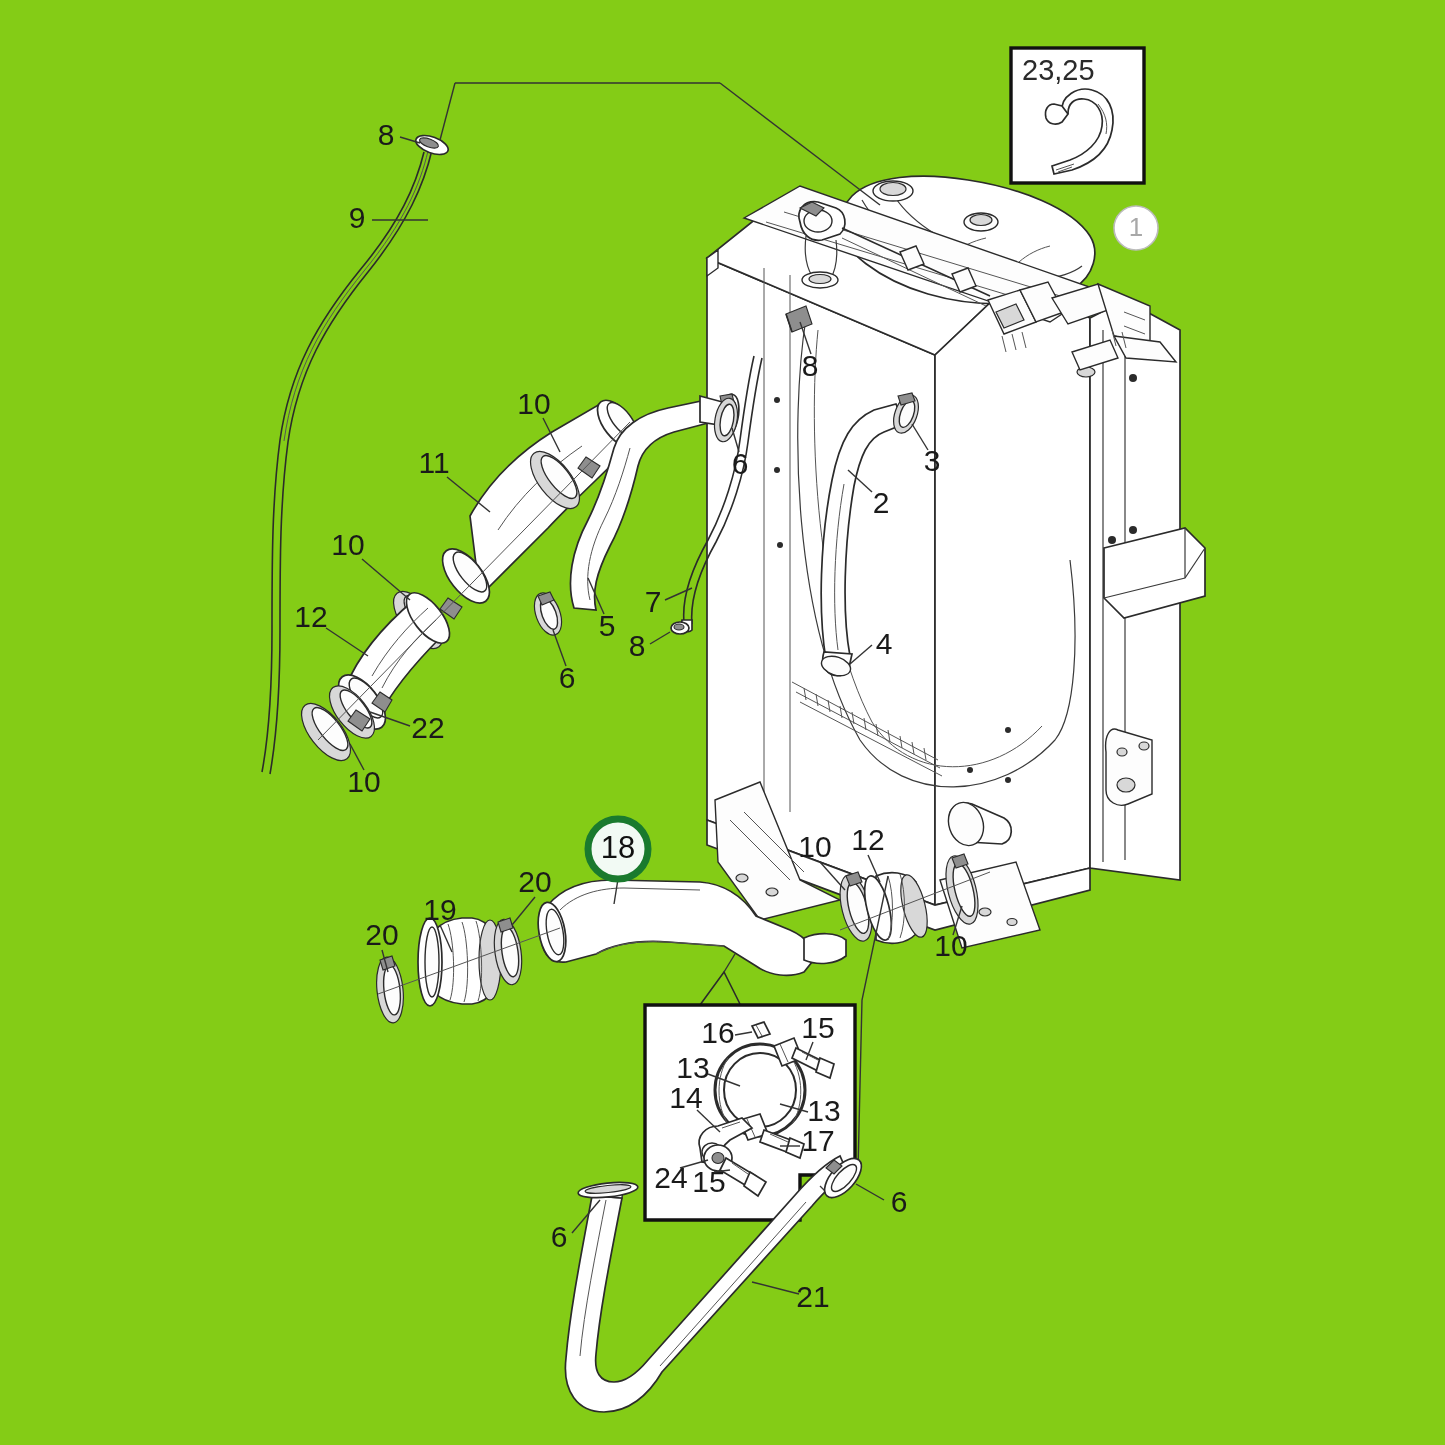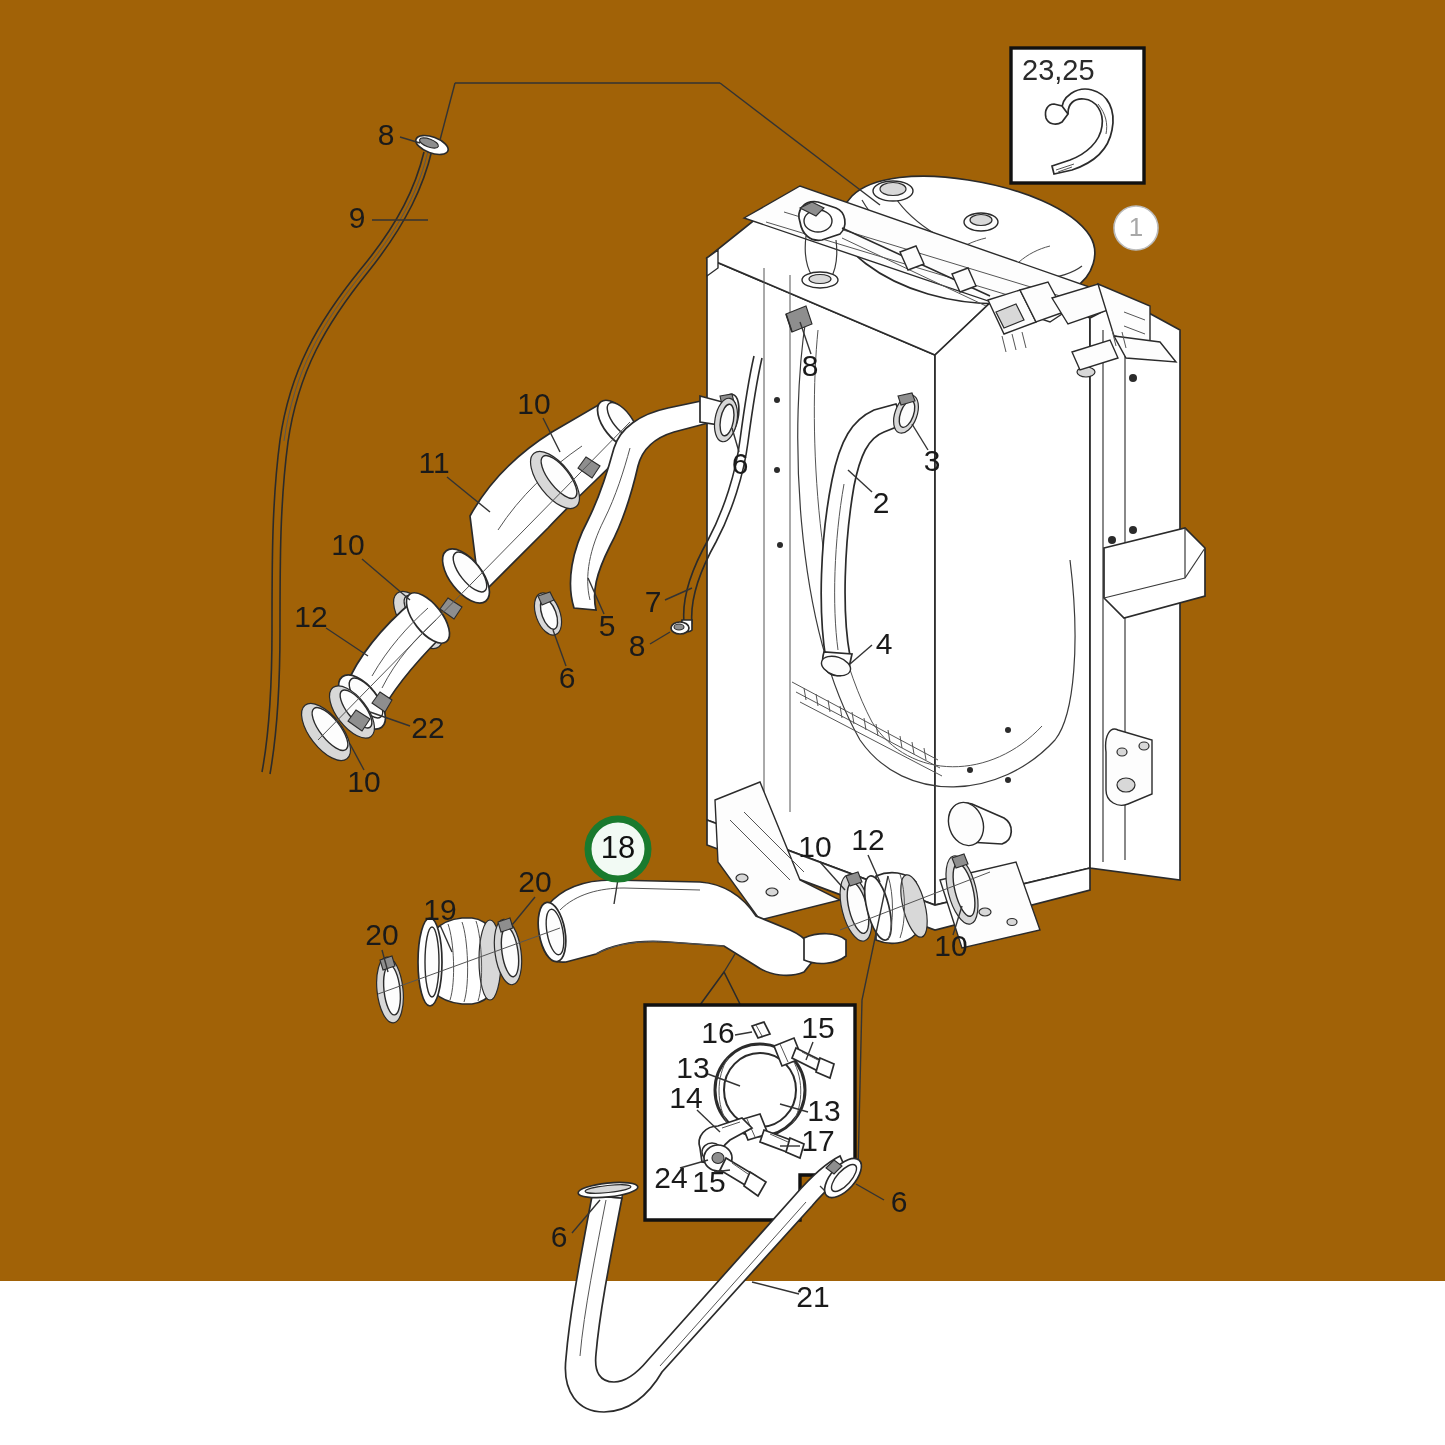--- a/index.html
+++ b/index.html
@@ -10,22 +10,22 @@
   }
   body {
     width: 1445px;
     height: 1445px;
     font-family: "Liberation Sans", sans-serif;
     overflow: hidden;
   }
   #diagram-root {
     position: relative;
     width: 1445px;
-    height: 1281px;
-    background: #a16207;
+    height: 1445px;
+    background: #84cc16;
   }
   svg#parts-svg {
     position: absolute;
     top: 0;
     left: 0;
     width: 1445px;
     height: 1445px;
   }
   .callout-text {
     font-family: "Liberation Sans", sans-serif;

